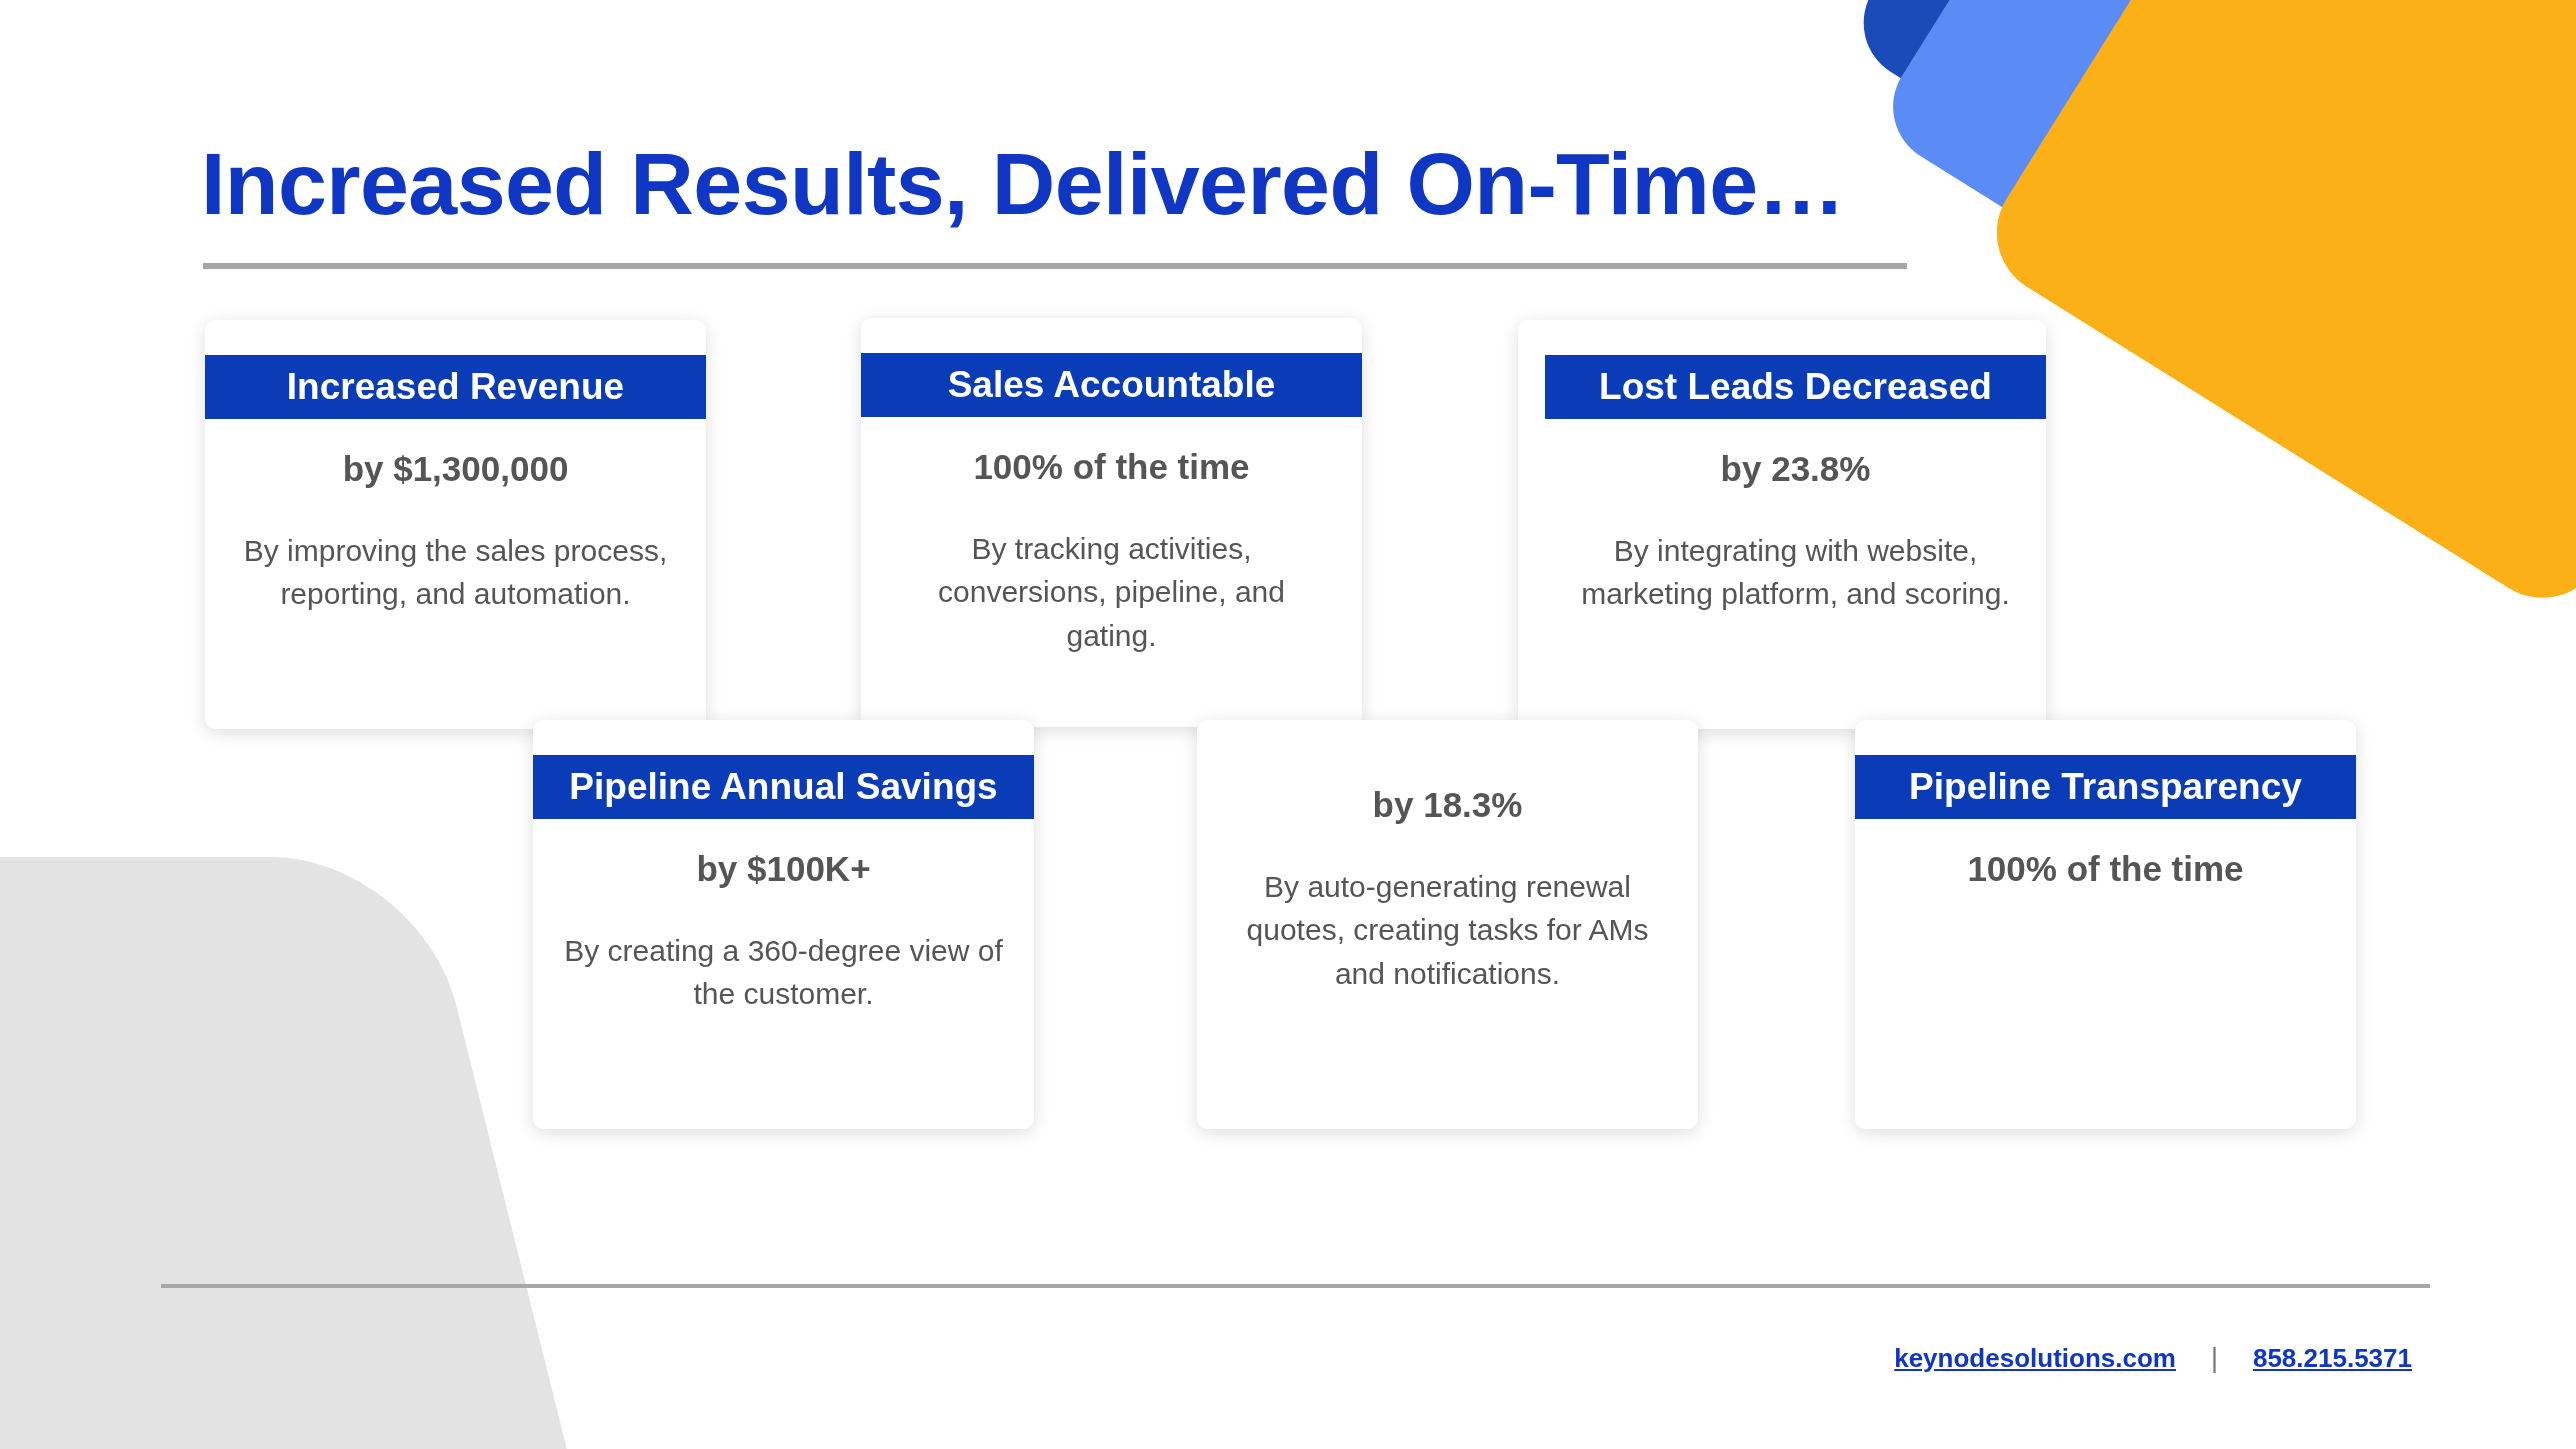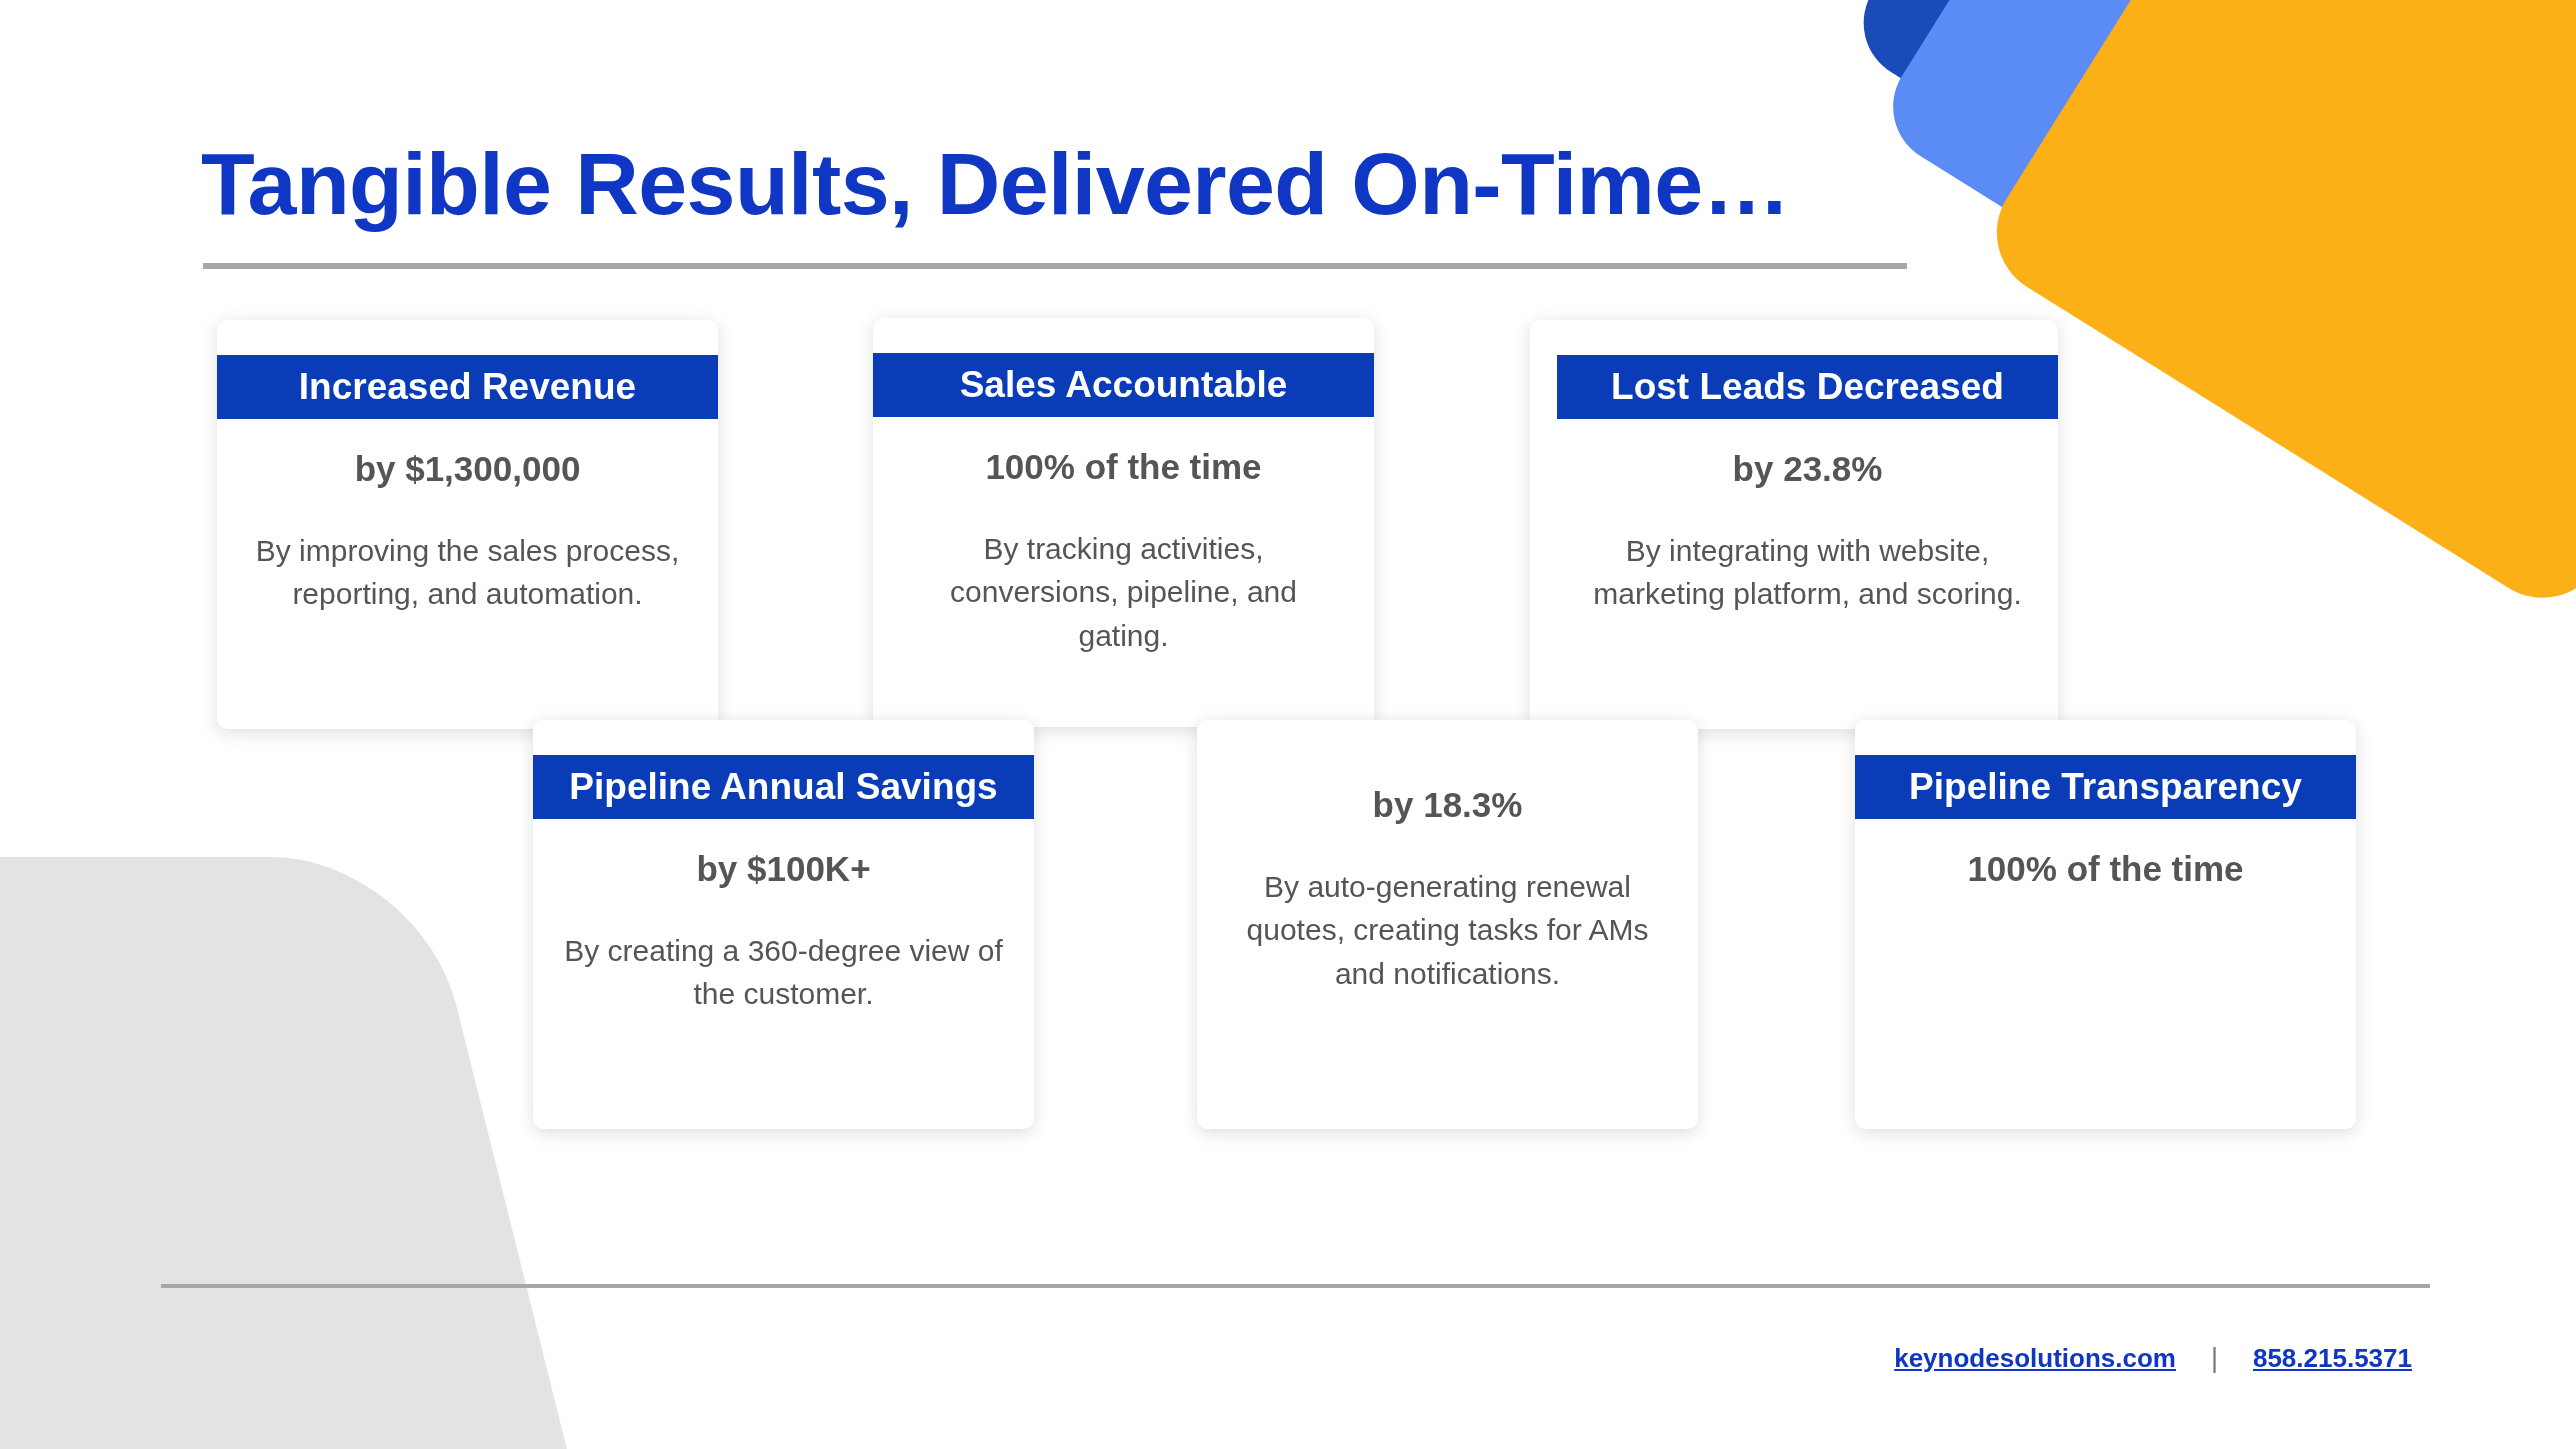--- a/index.html
+++ b/index.html
@@ -131,21 +131,21 @@
   .card-desc {
     text-align: center;
     font-size: 30px;
     color: #555555;
     line-height: 1.46;
     margin-top: 40px;
     padding: 0 28px;
   }
 
   
-  .row-top   { top: 320px; height: 409px; width: 501px; margin-left: 12px; }
+  .row-top   { top: 320px; height: 409px; width: 501px; }
   .card-1 { left: 205px; }
   .card-2 { left: 861px; top: 318px; }
   .card-3 { left: 1518px; padding-left: 27px; }
 
   
   .row-bottom { top: 720px; height: 409px; width: 501px; }
   .card-4 { left: 533px; }
   .card-5 { left: 1197px; }
   .card-6 { left: 1855px; }
 
@@ -184,21 +184,21 @@
 
   <div class="deco-layer">
     <div class="deco-blue-dark"></div>
     <div class="deco-blue-light"></div>
     <div class="deco-orange"></div>
     <div class="deco-gray"></div>
   </div>
 
   <div id="content">
 
-    <div class="slide-title">Tangible Results, Delivered On-Time…</div>
+    <div class="slide-title">Increased Results, Delivered On-Time…</div>
     <div class="title-rule"></div>
 
     <div class="card row-top card-1">
       <div class="card-pad-top"></div>
       <div class="card-header">Increased Revenue</div>
       <div class="card-metric">by $1,300,000</div>
       <div class="card-desc">By improving the sales process, reporting, and automation.</div>
     </div>
 
     <div class="card row-top card-2">

